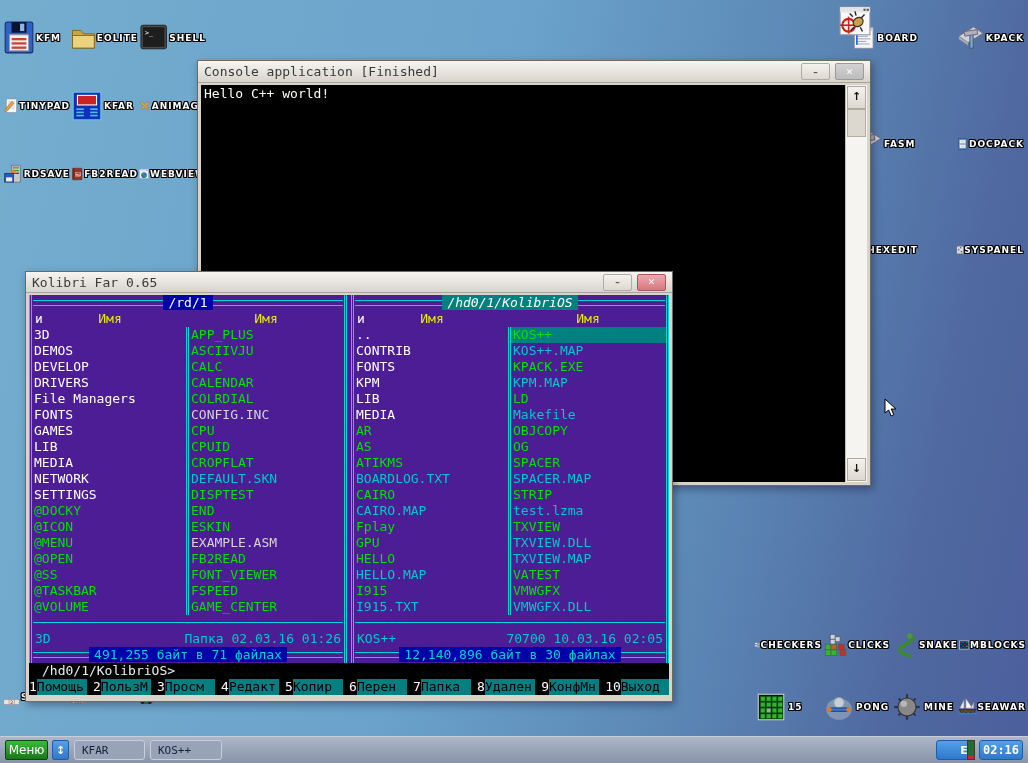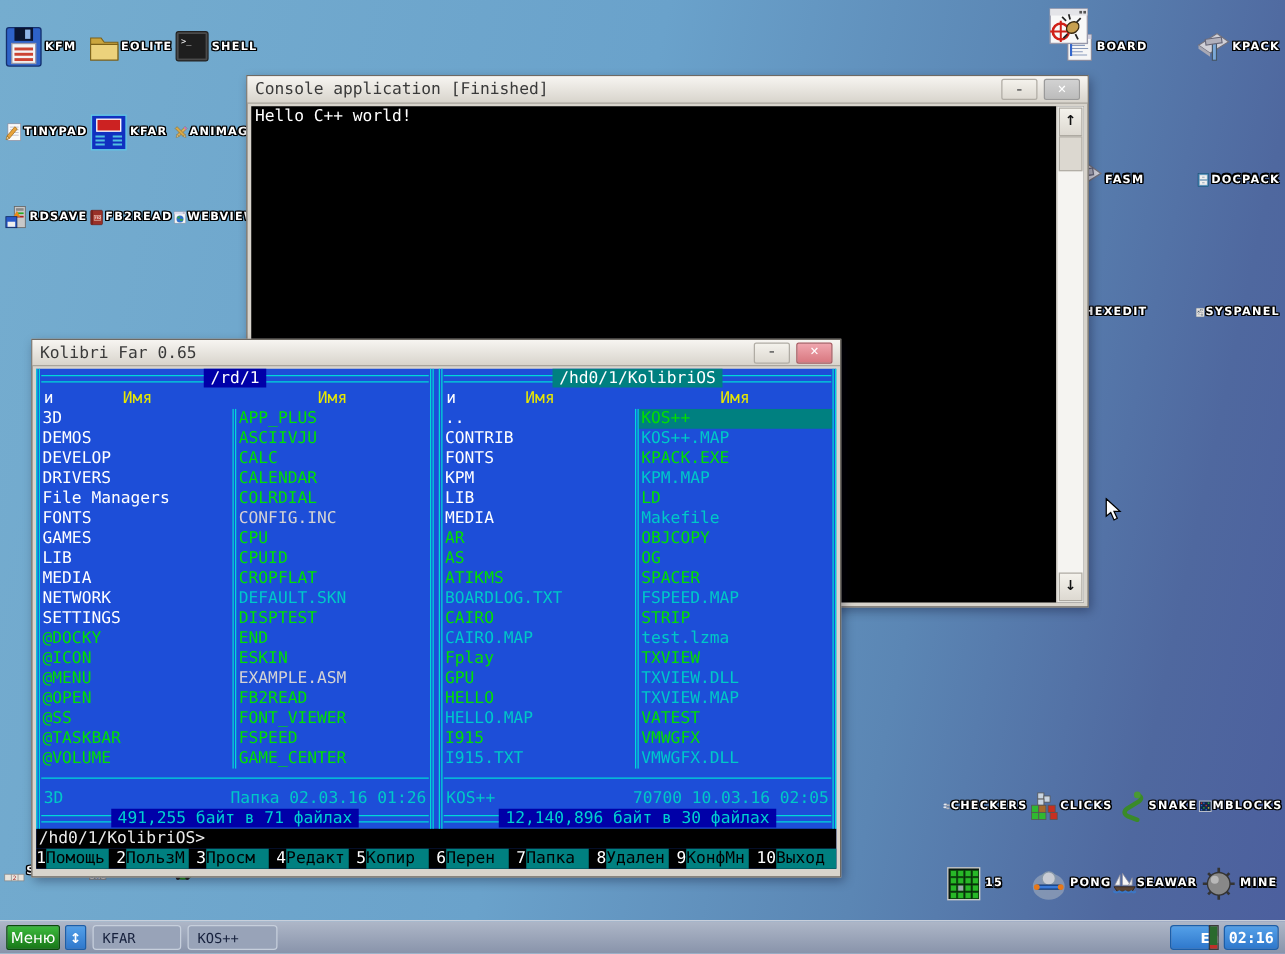--- a/index.html
+++ b/index.html
@@ -38,43 +38,43 @@
   .console-text{padding:1px 3px;font:13px/16px "DejaVu Sans Mono",monospace;color:#fff;}
   .scrollbar{position:absolute;top:0;right:0;bottom:0;width:21px;background:#f5f4f1;border-left:1px solid #c4c0b8;}
   .sb-btn{position:absolute;left:1px;right:1px;height:21px;background:linear-gradient(#f4f2ec,#ddd9d1);
     border:1px solid #aeaaa2;text-align:center;font:bold 11px/19px "DejaVu Sans",sans-serif;color:#111;}
   .sb-up{top:1px}.sb-down{bottom:1px}
   .sb-thumb{position:absolute;left:1px;right:1px;top:24px;height:26px;background:#dcd8d0;border:1px solid #b2aea6;}
 
   
   #far-win{left:25px;top:271px;width:648px;height:431px;z-index:4;}
   #far-win .titlebar{height:20px;}
-  .farscreen{position:absolute;left:3px;top:23px;width:640px;height:400px;background:#1d4ed8;
+  .farscreen{position:absolute;left:3px;top:23px;width:640px;height:400px;background:#4c1d95;
     font:13px/16px "DejaVu Sans Mono",monospace;}
   .panels{display:flex;gap:4px;height:368px;}
   .panel{width:318px;box-sizing:border-box;border-left:3px double #00d8d8;border-right:3px double #00d8d8;
     display:flex;flex-direction:column;}
   .p-path,.p-foot{height:16px;position:relative;text-align:center;white-space:nowrap;}
   .dbl{position:absolute;left:1px;right:1px;top:5px;height:4px;border-top:1px solid #00d8d8;border-bottom:1px solid #00d8d8;}
   .plabel{position:relative;background:#0000a8;padding:0 5px;color:#fff;}
-  .plabel.active{background:#008080;}
+  .plabel.active{background:#008080;font-style:italic;}
   .p-foot .plabel{color:#00d0d0;}
   .p-head{height:16px;display:flex;position:relative;color:#e8e800;}
   .sort{position:absolute;left:3px;color:#fff;}
   .hcell{flex:1;text-align:center;}
   .p-files{height:288px;display:flex;overflow:hidden;}
   .fcol{width:154px;overflow:hidden;}
   .fcol2{width:158px;box-sizing:border-box;border-left:3px double #00d8d8;}
   .frow{height:16px;padding-left:2px;white-space:nowrap;overflow:hidden;}
   .frow.dir{color:#ffffff}.frow.exe{color:#00e000}.frow.doc{color:#00c8c8}.frow.txt{color:#d4d4d4}
   .frow.sel{background:#008080;}
   .p-sep{height:16px;position:relative;}
   .sline{position:absolute;left:1px;right:1px;top:7px;border-top:1px solid #00d8d8;}
   .p-status{height:16px;display:flex;justify-content:space-between;padding:0 3px;color:#00c8c8;white-space:nowrap;}
-  .cmdline{height:16px;background:#000;color:#ececec;padding-left:2px;white-space:nowrap;}
+  .cmdline{height:16px;background:#000;color:#ececec;padding-left:13px;white-space:nowrap;}
   .keybar{height:16px;background:#000;display:flex;gap:6px;}
   .kitem{flex:1;display:flex;min-width:0;}
   .kitem:last-child{flex:1.1;}
   .knum{color:#fff;}
   .klbl{flex:1;background:#008080;color:#000;white-space:nowrap;overflow:hidden;}
 
   
   #taskbar{position:absolute;left:0;bottom:0;width:1028px;height:27px;z-index:6;
     background:linear-gradient(#aeb7c8,#8893aa);border-top:1px solid #c8cfdb;box-sizing:border-box;}
   .tb-btn{position:absolute;top:3px;height:20px;box-sizing:border-box;display:flex;align-items:center;justify-content:center;}
@@ -476,29 +476,29 @@
         <span class="ilabel">15</span>
       </div>
       <div class="icell">
         <svg class="dicon" viewBox="0 0 32 32">
           <use href="#i-pong" xlink:href="#i-pong"></use>
         </svg>
         <span class="ilabel">PONG</span>
       </div>
       <div class="icell">
         <svg class="dicon" viewBox="0 0 32 32">
+          <use href="#i-mine" xlink:href="#i-mine"></use>
+        </svg>
+        <span class="ilabel">MINE</span>
+      </div>
+      <div class="icell">
+        <svg class="dicon" viewBox="0 0 32 32">
           <use href="#i-ship" xlink:href="#i-ship"></use>
         </svg>
         <span class="ilabel">SEAWAR</span>
-      </div>
-      <div class="icell">
-        <svg class="dicon" viewBox="0 0 32 32">
-          <use href="#i-mine" xlink:href="#i-mine"></use>
-        </svg>
-        <span class="ilabel">MINE</span>
       </div>
     </div>
 
   <div id="grp-bottom-left" class="icon-grid">
 
   <div class="icell">
         <svg class="dicon" viewBox="0 0 32 32">
           <use href="#i-sudoku" xlink:href="#i-sudoku"></use>
         </svg>
         <span class="ilabel">SUDOKU</span>
@@ -644,21 +644,21 @@
 
             <div class="frow exe sel"><span>KOS++</span></div>
                 <div class="frow doc"><span>KOS++.MAP</span></div>
                 <div class="frow exe"><span>KPACK.EXE</span></div>
                 <div class="frow doc"><span>KPM.MAP</span></div>
                 <div class="frow exe"><span>LD</span></div>
                 <div class="frow doc"><span>Makefile</span></div>
                 <div class="frow exe"><span>OBJCOPY</span></div>
                 <div class="frow exe"><span>OG</span></div>
                 <div class="frow exe"><span>SPACER</span></div>
-                <div class="frow doc"><span>FSPEED.MAP</span></div>
+                <div class="frow doc"><span>SPACER.MAP</span></div>
                 <div class="frow exe"><span>STRIP</span></div>
                 <div class="frow doc"><span>test.lzma</span></div>
                 <div class="frow exe"><span>TXVIEW</span></div>
                 <div class="frow doc"><span>TXVIEW.DLL</span></div>
                 <div class="frow doc"><span>TXVIEW.MAP</span></div>
                 <div class="frow exe"><span>VATEST</span></div>
                 <div class="frow exe"><span>VMWGFX</span></div>
                 <div class="frow doc"><span>VMWGFX.DLL</span></div>
               </div>
           </div>

